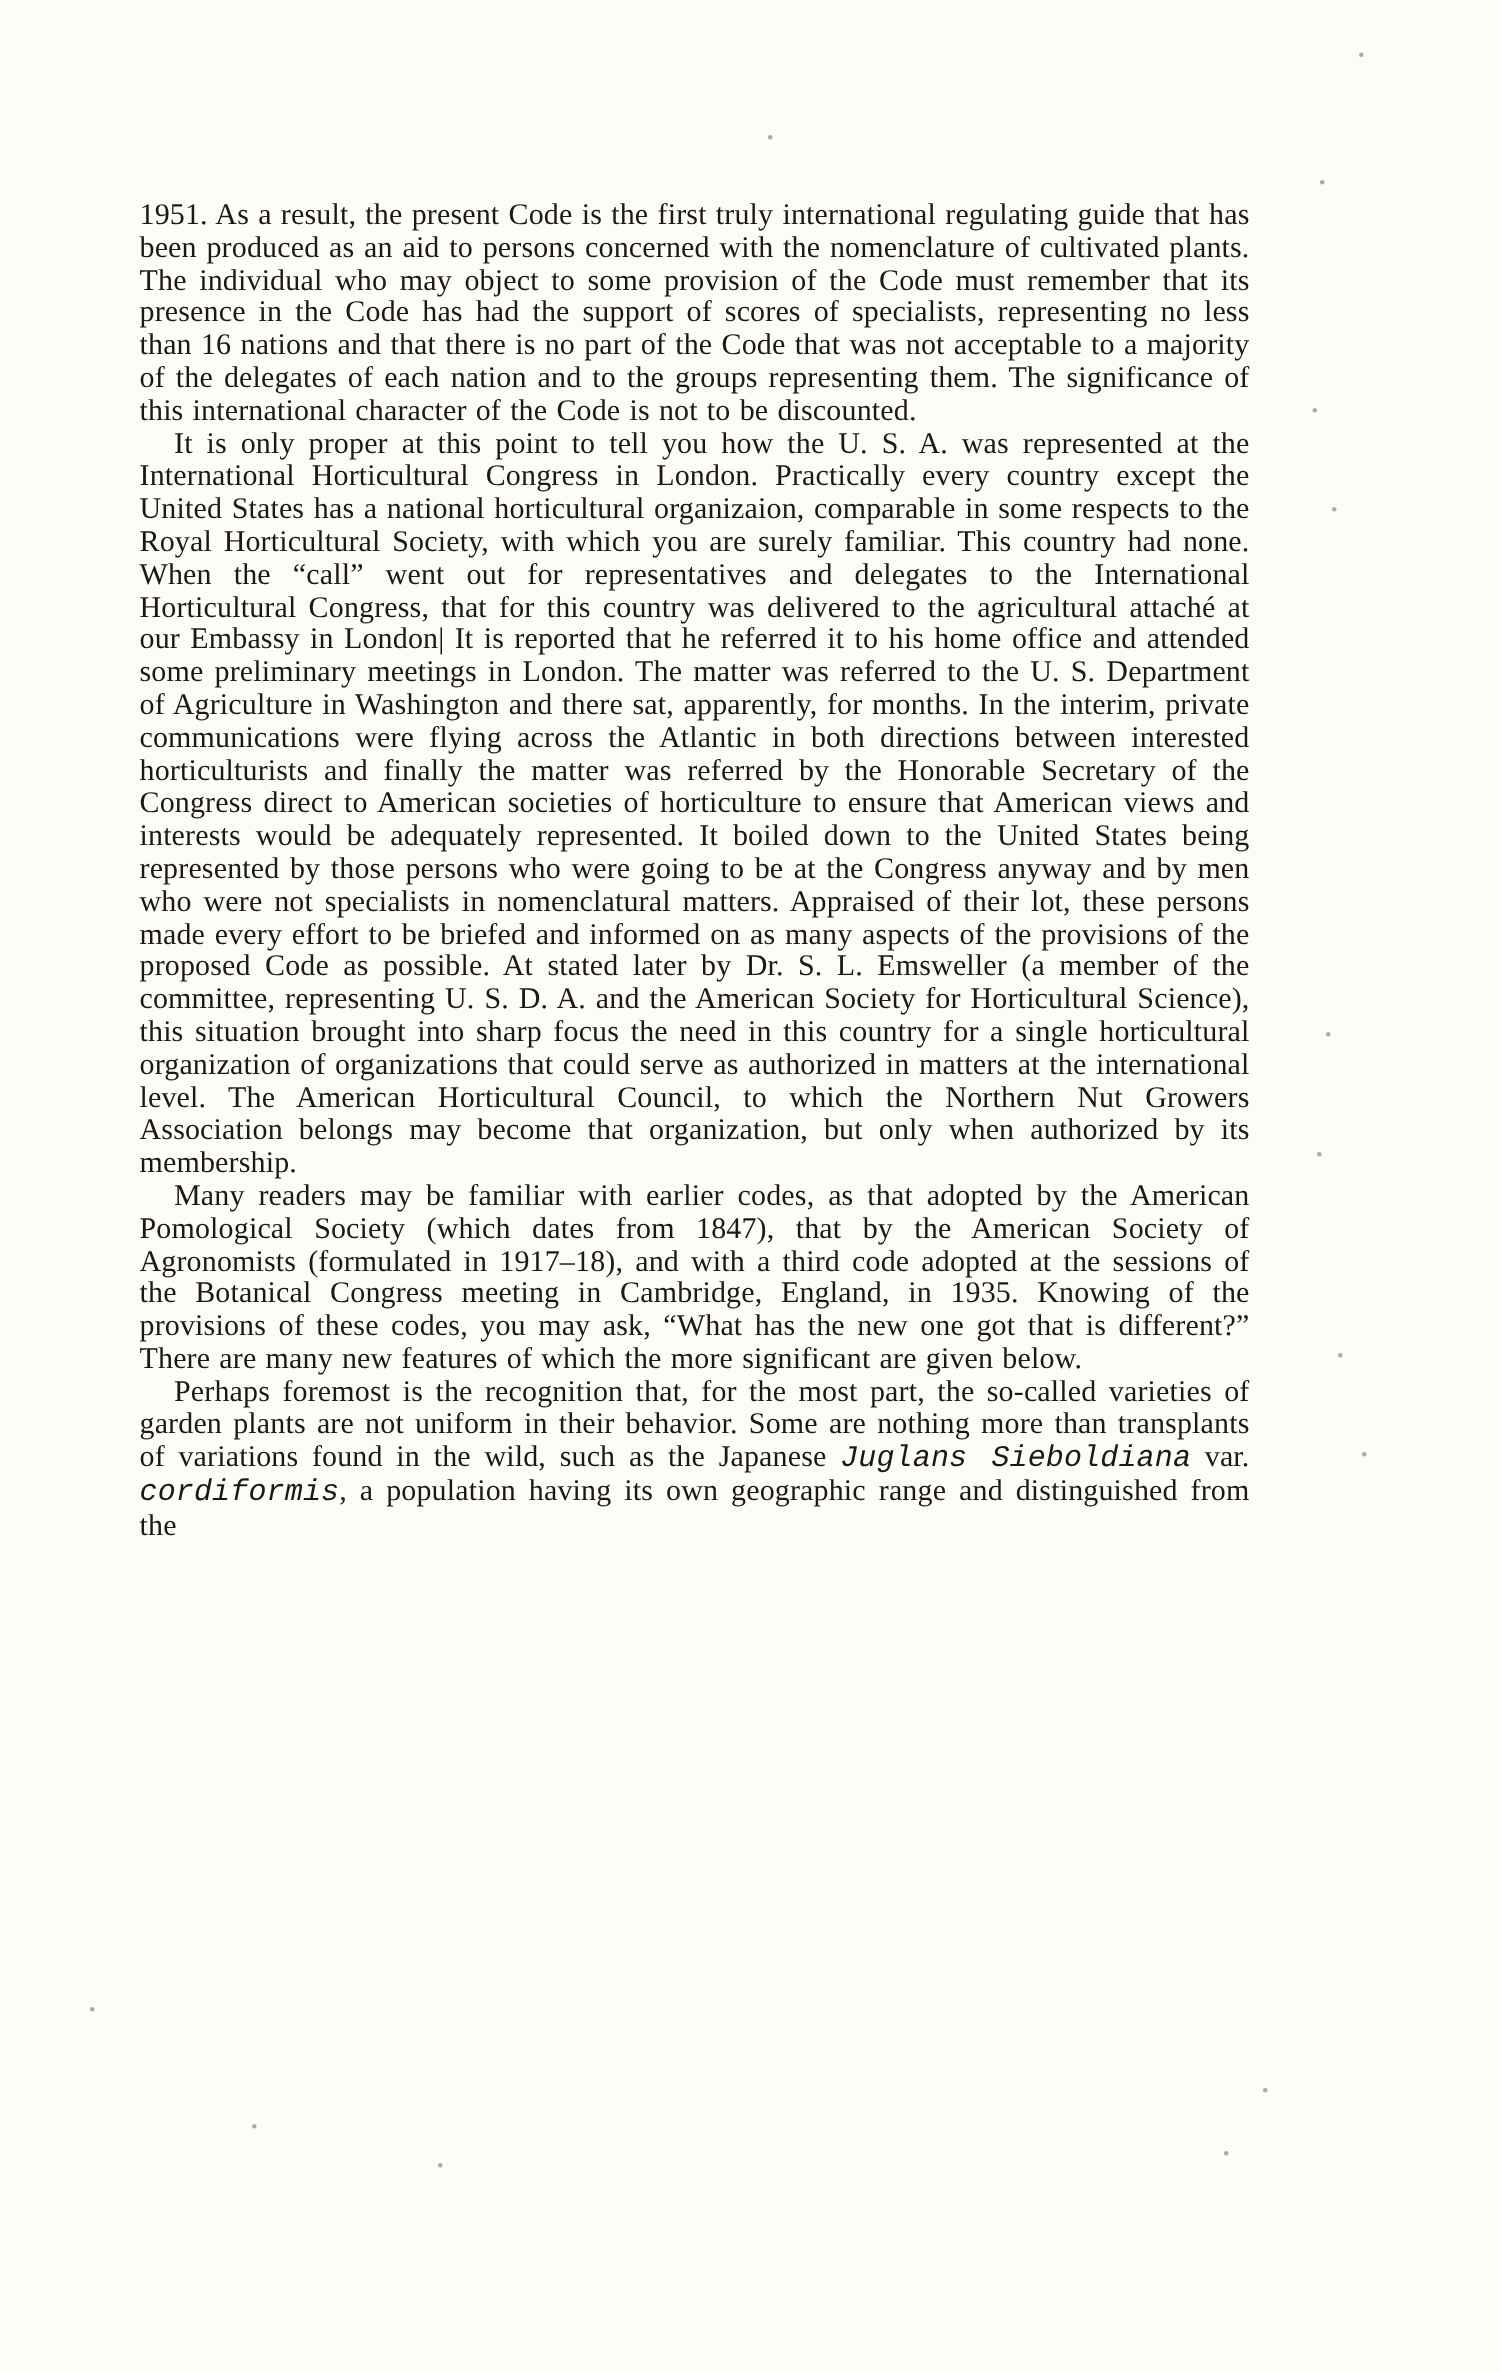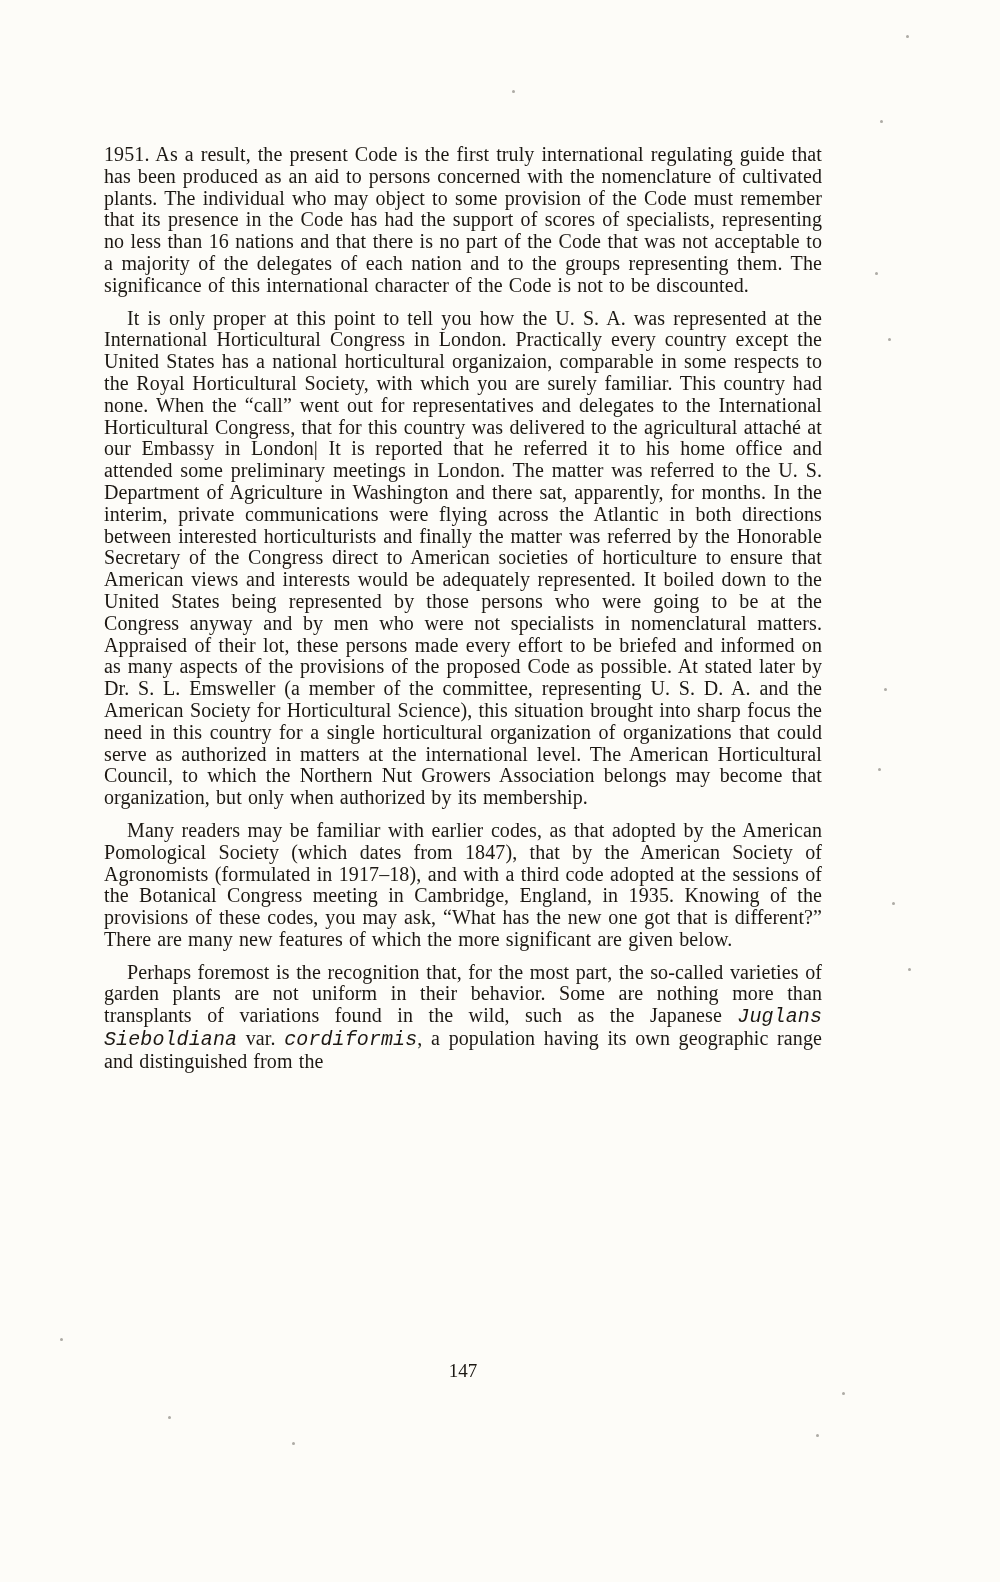--- a/index.html
+++ b/index.html
@@ -17,21 +17,21 @@
     font-family: "Liberation Serif", "DejaVu Serif", serif;
     color: #1c1813;
   }
   .text-block {
     position: absolute;
     left: 93px;
     top: 133px;
     width: 740px;
   }
   .text-block p {
-    margin: 11px;
+    margin: 0;
     font-size: 20px;
     line-height: 21.8px;
     text-align: justify;
     letter-spacing: 0.1px;
     word-spacing: 1px;
   }
   .text-block p.indent {
     text-indent: 23px;
   }
   .italic {
@@ -59,21 +59,20 @@
 </head>
 <body>
 
 <div class="page">
   <div class="text-block">
       <p class=""><span>1951. As a result, the present Code is the first truly international regulating guide that has been produced as an aid to persons concerned with the nomenclature of cultivated plants. The individual who may object to some provision of the Code must remember that its presence in the Code has had the support of scores of specialists, representing no less than 16 nations and that there is no part of the Code that was not acceptable to a majority of the delegates of each nation and to the groups representing them. The significance of this international character of the Code is not to be discounted.</span></p>
       <p class="indent"><span>It is only proper at this point to tell you how the U. S. A. was represented at the International Horticultural Congress in London. Practically every country except the United States has a national horticultural organizaion, comparable in some respects to the Royal Horticultural Society, with which you are surely familiar. This country had none. When the “call” went out for representatives and delegates to the International Horticultural Congress, that for this country was delivered to the agricultural attaché at our Embassy in London| It is reported that he referred it to his home office and attended some preliminary meetings in London. The matter was referred to the U. S. Department of Agriculture in Washington and there sat, apparently, for months. In the interim, private communications were flying across the Atlantic in both directions between interested horticulturists and finally the matter was referred by the Honorable Secretary of the Congress direct to American societies of horticulture to ensure that American views and interests would be adequately represented. It boiled down to the United States being represented by those persons who were going to be at the Congress anyway and by men who were not specialists in nomenclatural matters. Appraised of their lot, these persons made every effort to be briefed and informed on as many aspects of the provisions of the proposed Code as possible. At stated later by Dr. S. L. Emsweller (a member of the committee, representing U. S. D. A. and the American Society for Horticultural Science), this situation brought into sharp focus the need in this country for a single horticultural organization of organizations that could serve as authorized in matters at the international level. The American Horticultural Council, to which the Northern Nut Growers Association belongs may become that organization, but only when authorized by its membership.</span></p>
       <p class="indent"><span>Many readers may be familiar with earlier codes, as that adopted by the American Pomological Society (which dates from 1847), that by the American Society of Agronomists (formulated in 1917–18), and with a third code adopted at the sessions of the Botanical Congress meeting in Cambridge, England, in 1935. Knowing of the provisions of these codes, you may ask, “What has the new one got that is different?” There are many new features of which the more significant are given below.</span></p>
       <p class="indent"><span>Perhaps foremost is the recognition that, for the most part, the so-called varieties of garden plants are not uniform in their behavior. Some are nothing more than transplants of variations found in the wild, such as the Japanese </span><span class="italic">Juglans Sieboldiana</span><span> var. </span><span class="italic">cordiformis</span><span>, a population having its own geographic range and distinguished from the</span></p>
     </div>
-  <div class="page-number">147</div>
 <div class="speck" style="left: 512px; top: 90px;"></div>
     <div class="speck" style="left: 906px; top: 35px;"></div>
     <div class="speck" style="left: 880px; top: 120px;"></div>
     <div class="speck" style="left: 875px; top: 272px;"></div>
     <div class="speck" style="left: 888px; top: 338px;"></div>
     <div class="speck" style="left: 884px; top: 688px;"></div>
     <div class="speck" style="left: 878px; top: 768px;"></div>
     <div class="speck" style="left: 892px; top: 902px;"></div>
     <div class="speck" style="left: 908px; top: 968px;"></div>
     <div class="speck" style="left: 60px; top: 1338px;"></div>

